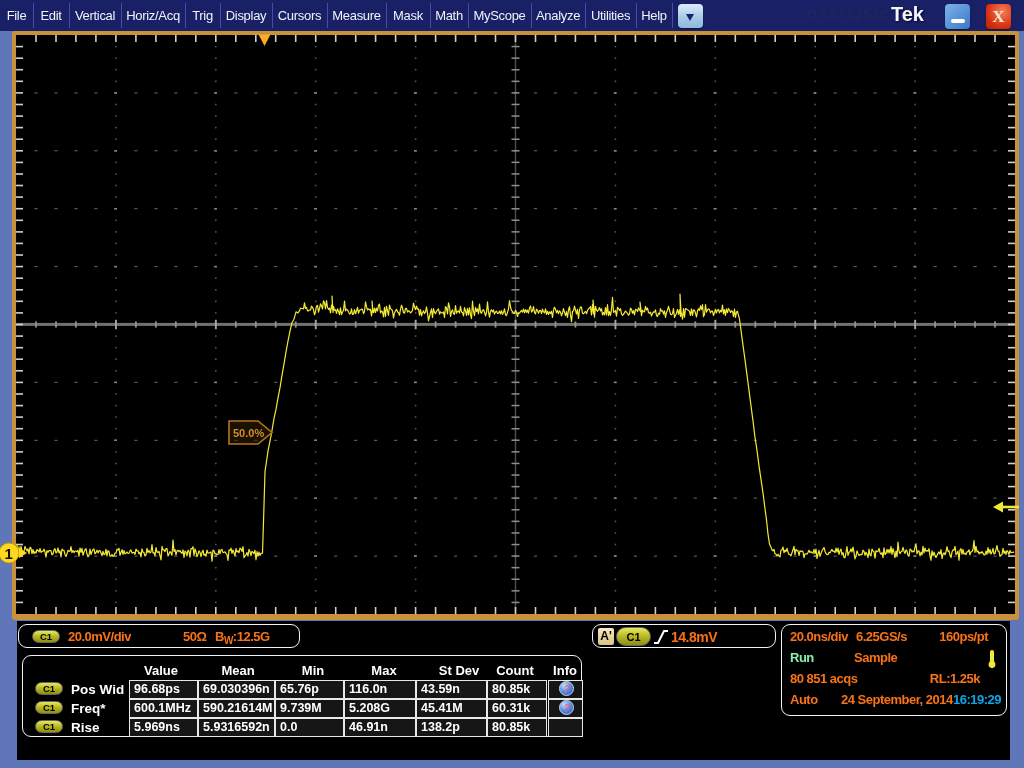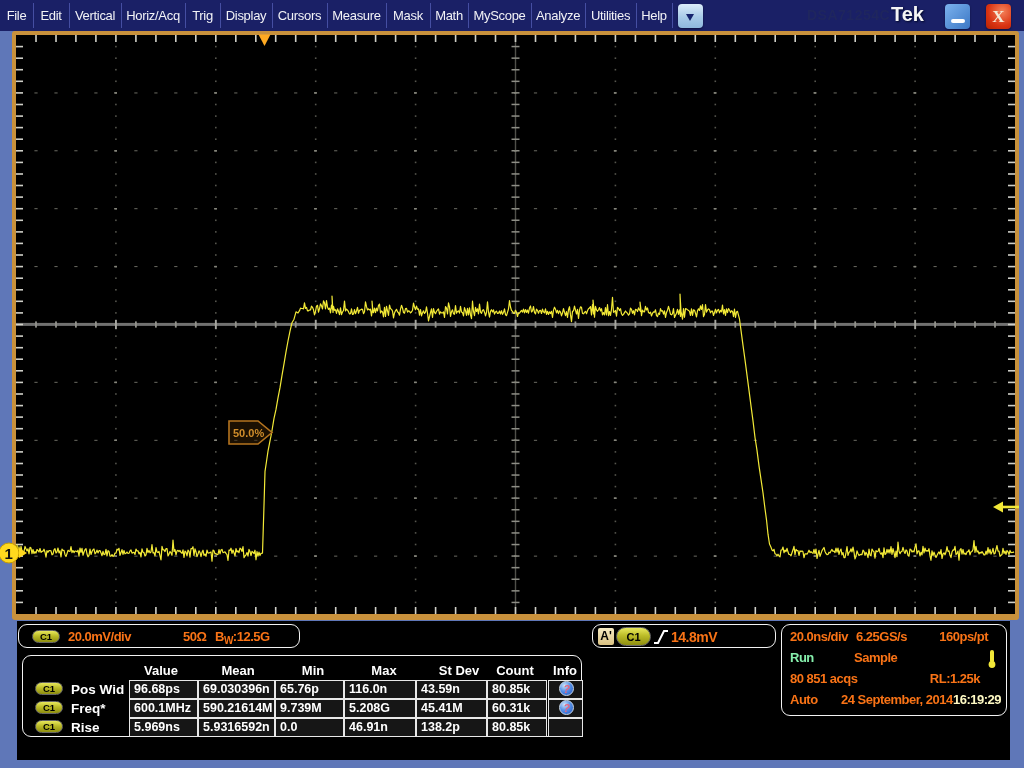--- a/index.html
+++ b/index.html
@@ -1250,16 +1250,16 @@
       <div class="bt" style="left:8px;top:25px;color:#86efac;">Run</div>
       <div class="bt" style="left:72px;top:25px;">Sample</div>
       <svg style="position:absolute;left:205px;top:24px;" width="10" height="20">
         <rect x="3" y="1" width="4" height="13" rx="2" fill="#f2e838"></rect>
         <circle cx="5" cy="15.5" r="3.4" fill="#f2e838"></circle>
       </svg>
       <div class="bt" style="left:8px;top:46px;">80 851 acqs</div>
       <div class="bt" style="right:26px;top:46px;">RL:1.25k</div>
       <div class="bt" style="left:8px;top:67px;">Auto</div>
       <div class="bt" style="left:59px;top:67px;">24 September, 2014</div>
-      <div class="bt" style="right:5px;top:67px;color:#fef9c3;">16:19:29</div>
+      <div class="bt" style="right:5px;top:67px;color:#0ea5e9;">16:19:29</div>
     </div>
   </div>
 </div>
 
 </body></html>

